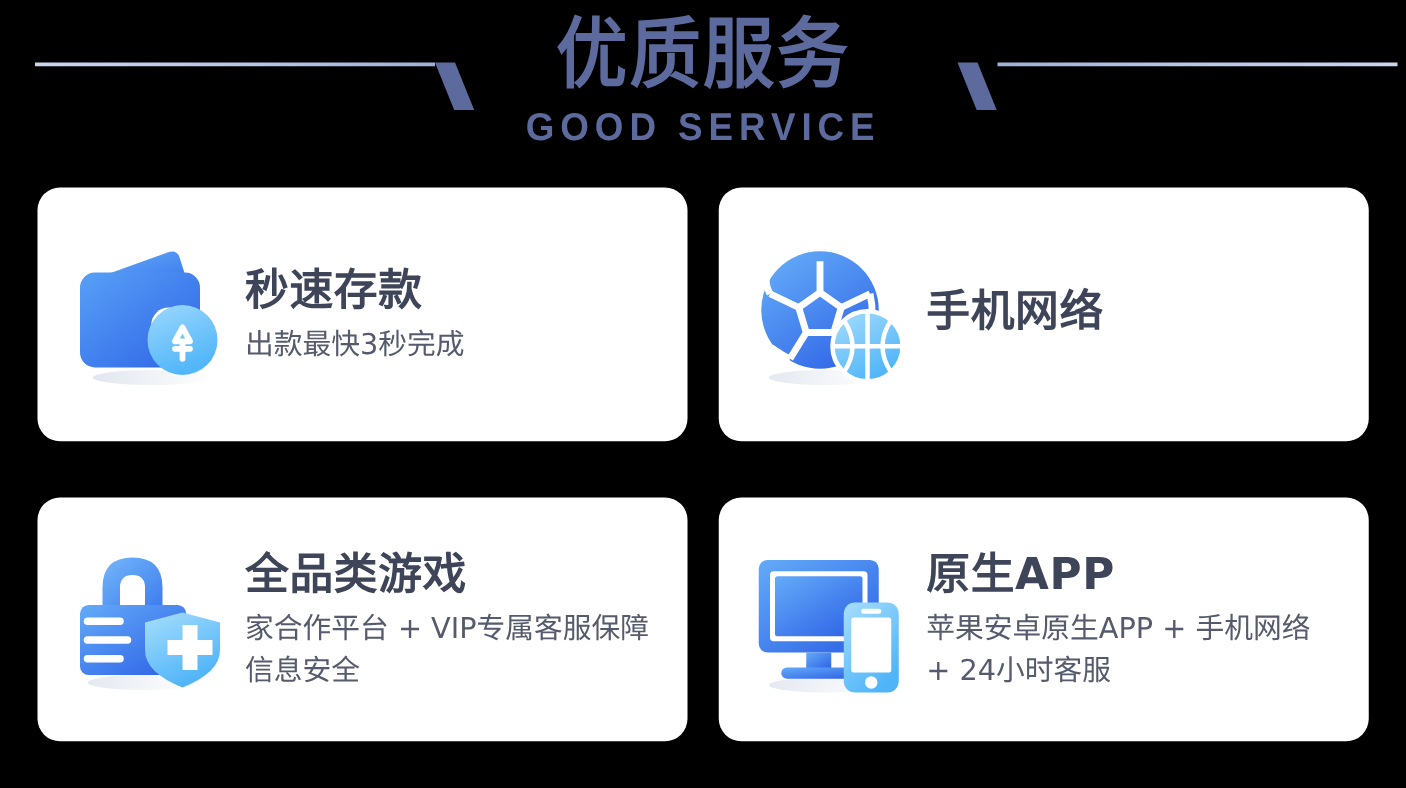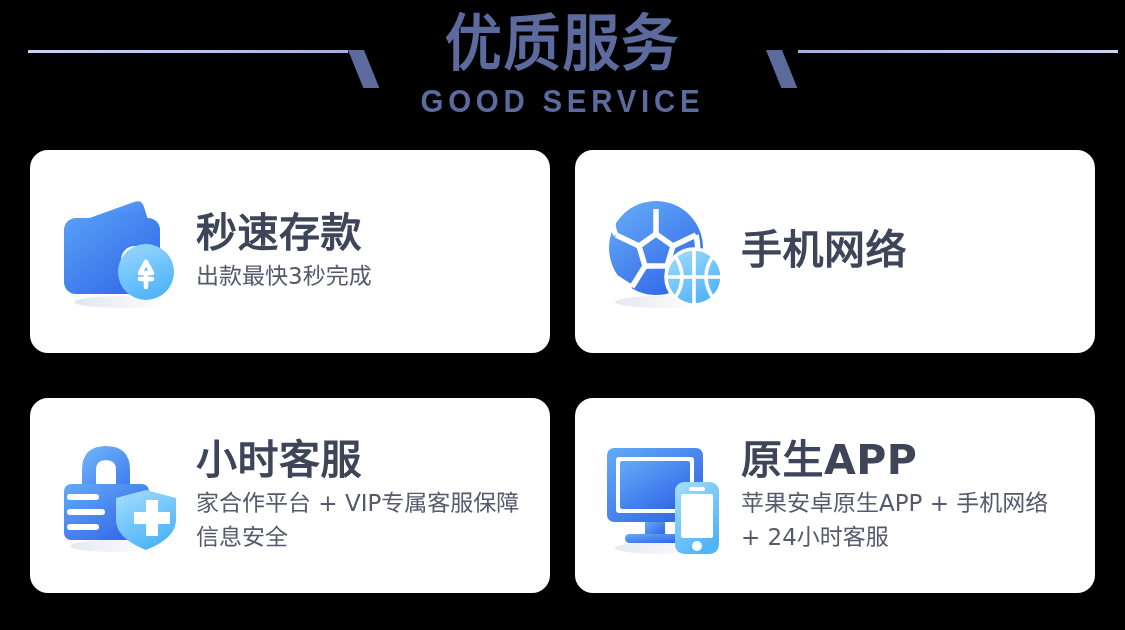--- a/index.html
+++ b/index.html
@@ -121,21 +121,21 @@
     margin-right: 10px;
   }
   .card-icon svg { display: block; width: 130px; height: 124px; }
 
   .card-text {
     flex: 1 1 auto;
     min-width: 0;
   }
   .card-title {
     font-family: "DejaVu Sans", "Liberation Sans", sans-serif;
-    font-size: 41px;
+    font-size: 35px;
     line-height: 44px;
     font-weight: 700;
     color: #3e4559;
     letter-spacing: 0.5px;
     margin: 0 0 4px 0;
     white-space: nowrap;
   }
   .card-desc {
     font-family: "DejaVu Sans", "Liberation Sans", sans-serif;
     font-size: 23px;
@@ -274,21 +274,21 @@
           <g stroke="#ffffff" stroke-width="6" stroke-linecap="round">
             <path d="M14 63 H40"></path>
             <path d="M14 78 H46"></path>
             <path d="M14 93 H40"></path>
           </g>
           <path d="M90 56 L120 64 V86 Q120 104 90 116 Q60 104 60 86 V64 Z" fill="url(#g-shield)"></path>
           <path d="M84 78 H96 V66 H108 V78 H120 V90 H108 V102 H96 V90 H84 Z" transform="translate(-6,0)" fill="#ffffff"></path>
         </svg>
       </div>
       <div class="card-text">
-        <div class="card-title">小时客服</div>
+        <div class="card-title">全品类游戏</div>
         <div class="card-desc">家合作平台 + VIP专属客服保障信息安全</div>
       </div>
     </div>
 
     <div class="card wide">
       <div class="card-icon">
         <svg viewBox="0 0 130 124" xmlns="http://www.w3.org/2000/svg">
           <defs>
             <linearGradient id="g-monitor" x1="0" y1="0" x2="0.9" y2="1">
               <stop offset="0%" stop-color="#63ABF8"></stop>

